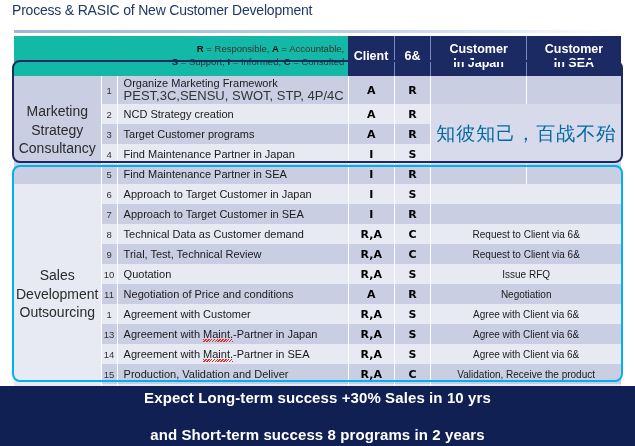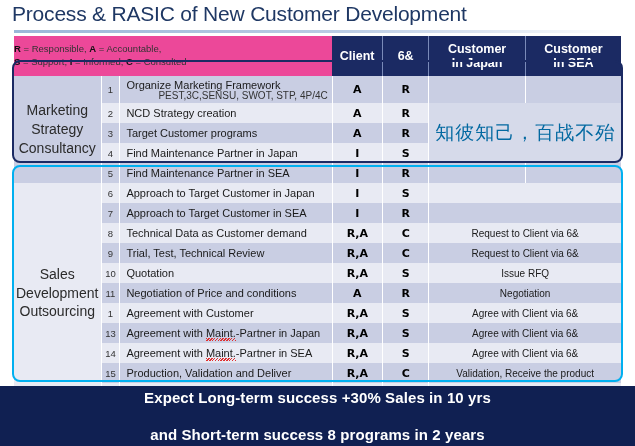--- a/index.html
+++ b/index.html
@@ -14,21 +14,21 @@
     position: relative;
     width: 635px; height: 446px;
     background: #ffffff;
   }
 
   
   .title {
     position: absolute;
     left: 12px; top: 2px;
     width: 610px;
-    font-size: 21px;
+    font-size: 14px;
     font-weight: 400;
     color: #1F3864;
     letter-spacing: -0.2px;
     white-space: nowrap;
   }
   .title-rule {
     position: absolute;
     left: 14px; top: 30px;
     width: 606px; height: 3px;
     background: linear-gradient(to right, #9BB7D8 0%, #BBCCE4 55%, #FFFFFF 100%);
@@ -46,23 +46,23 @@
   .c-label { width: 78px; }
   .c-num   { width: 20px; }
   .c-task  { width: 214px; }
   .c-client{ width: 52px; }
   .c-six   { width: 50px; }
   .c-jp    { width: 97px; }
   .c-sea   { width: 96px; }
 
   
   .hdr-legend {
-    background: #ec4899;
+    background: #14b8a6;
     padding: 3px 4px 3px 0;
-    text-align: left;
+    text-align: right;
     font-size: 9.5px;
     color: #333333;
     line-height: 1.35;
     border: none;
   }
   .hdr-legend b { color: #111111; font-weight: bold; }
   .hdr-cell {
     background: #1B2A63;
     color: #FFFFFF;
     font-size: 12.5px;
@@ -95,23 +95,23 @@
   .task {
     font-size: 11px;
     color: #1a1a1a;
     text-align: left;
     padding: 1px 0 1px 6px;
     vertical-align: middle;
     white-space: nowrap;
   }
   .task .sub {
     display: block;
-    font-size: 10px;
+    font-size: 13px;
     color: #333333;
-    text-align: right;
+    text-align: center;
     padding-right: 4px;
     margin-top: -1px;
   }
   .rasic {
     font-size: 11px;
     font-weight: bold;
     color: #000000;
     text-align: center;
     vertical-align: middle;
     padding: 0;

